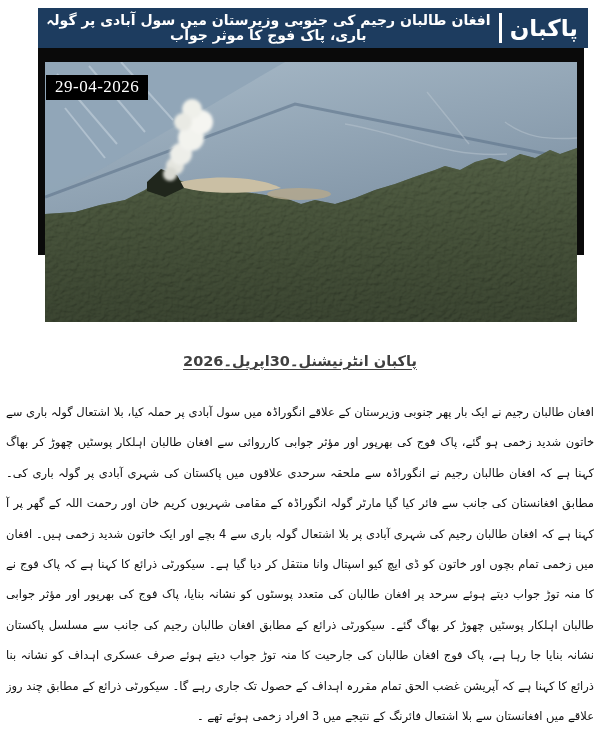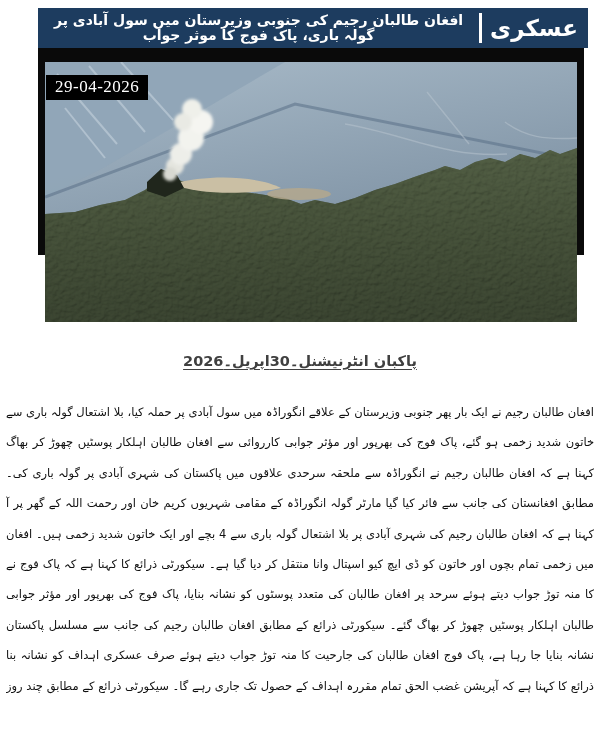--- a/index.html
+++ b/index.html
@@ -52,21 +52,21 @@
   .article .line{
     font-size:11.5px;line-height:30.4px;height:30.4px;
     text-align:justify;text-align-last:justify;overflow:hidden;
   }
   .article .line.last{text-align-last:right;}
 </style>
 </head>
 <body>
 
 <div class="header" dir="rtl">
-  <div class="brand">عسکری</div>
+  <div class="brand">پاکبان</div>
   <div class="brand-divider"></div>
   <div class="headline">افغان طالبان رجیم کی جنوبی وزیرستان میں سول آبادی پر گولہ باری، پاک فوج کا موثر جواب</div>
 </div>
 
 <div class="video-frame">
   <svg class="scene" width="532" height="260" viewBox="0 0 532 260" aria-hidden="true">
     <defs>
       <linearGradient id="skyG" x1="0" y1="0" x2="0.4" y2="1">
         <stop offset="0" stop-color="#a9bbc9"></stop>
         <stop offset="1" stop-color="#74889b"></stop>
@@ -124,13 +124,14 @@
   <div class="line">افغان طالبان رجیم نے ایک بار پھر جنوبی وزیرستان کے علاقے انگوراڈہ میں سول آبادی پر حملہ کیا، بلا اشتعال گولہ باری سے 4 بچے اور ایک</div>
   <div class="line">خاتون شدید زخمی ہو گئے، پاک فوج کی بھرپور اور مؤثر جوابی کارروائی سے افغان طالبان اہلکار پوسٹیں چھوڑ کر بھاگ گئے۔ سیکورٹی ذرائع کا</div>
   <div class="line">کہنا ہے کہ افغان طالبان رجیم نے انگوراڈہ سے ملحقہ سرحدی علاقوں میں پاکستان کی شہری آبادی پر گولہ باری کی۔ سیکورٹی ذرائع کے</div>
   <div class="line">مطابق افغانستان کی جانب سے فائر کیا گیا مارٹر گولہ انگوراڈہ کے مقامی شہریوں کریم خان اور رحمت اللہ کے گھر پر آ کر لگا۔ سیکورٹی ذرائع کا</div>
   <div class="line">کہنا ہے کہ افغان طالبان رجیم کی شہری آبادی پر بلا اشتعال گولہ باری سے 4 بچے اور ایک خاتون شدید زخمی ہیں۔ افغان طالبان کے حملے</div>
   <div class="line">میں زخمی تمام بچوں اور خاتون کو ڈی ایچ کیو اسپتال وانا منتقل کر دیا گیا ہے۔ سیکورٹی ذرائع کا کہنا ہے کہ پاک فوج نے بلا اشتعال جارحیت</div>
   <div class="line">کا منہ توڑ جواب دیتے ہوئے سرحد پر افغان طالبان کی متعدد پوسٹوں کو نشانہ بنایا، پاک فوج کی بھرپور اور مؤثر جوابی کارروائی سے افغان</div>
   <div class="line">طالبان اہلکار پوسٹیں چھوڑ کر بھاگ گئے۔ سیکورٹی ذرائع کے مطابق افغان طالبان رجیم کی جانب سے مسلسل پاکستان میں شہری آبادی کو</div>
   <div class="line">نشانہ بنایا جا رہا ہے، پاک فوج افغان طالبان کی جارحیت کا منہ توڑ جواب دیتے ہوئے صرف عسکری اہداف کو نشانہ بنا رہی ہے۔ سیکورٹی</div>
   <div class="line">ذرائع کا کہنا ہے کہ آپریشن غضب الحق تمام مقررہ اہداف کے حصول تک جاری رہے گا۔ سیکورٹی ذرائع کے مطابق چند روز قبل بھی اسی</div>
+  <div class="line last">علاقے میں افغانستان سے بلا اشتعال فائرنگ کے نتیجے میں 3 افراد زخمی ہوئے تھے ۔</div>
 </div>
 
 </body></html>

